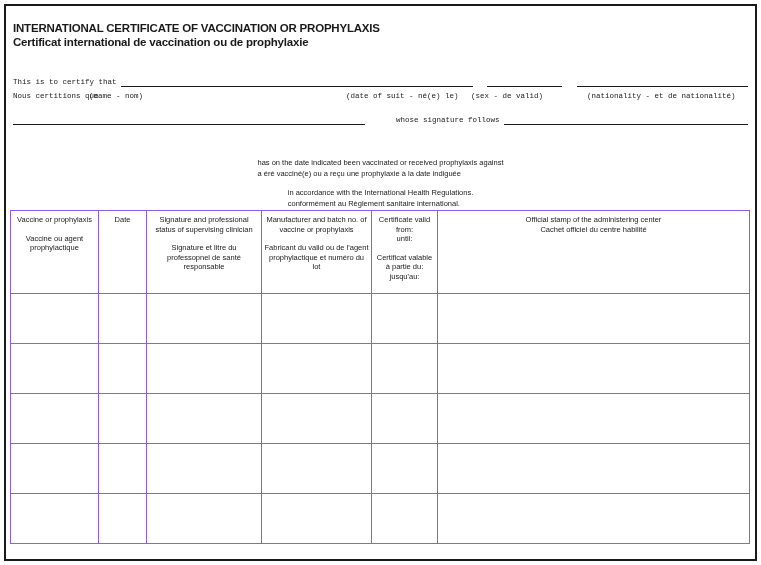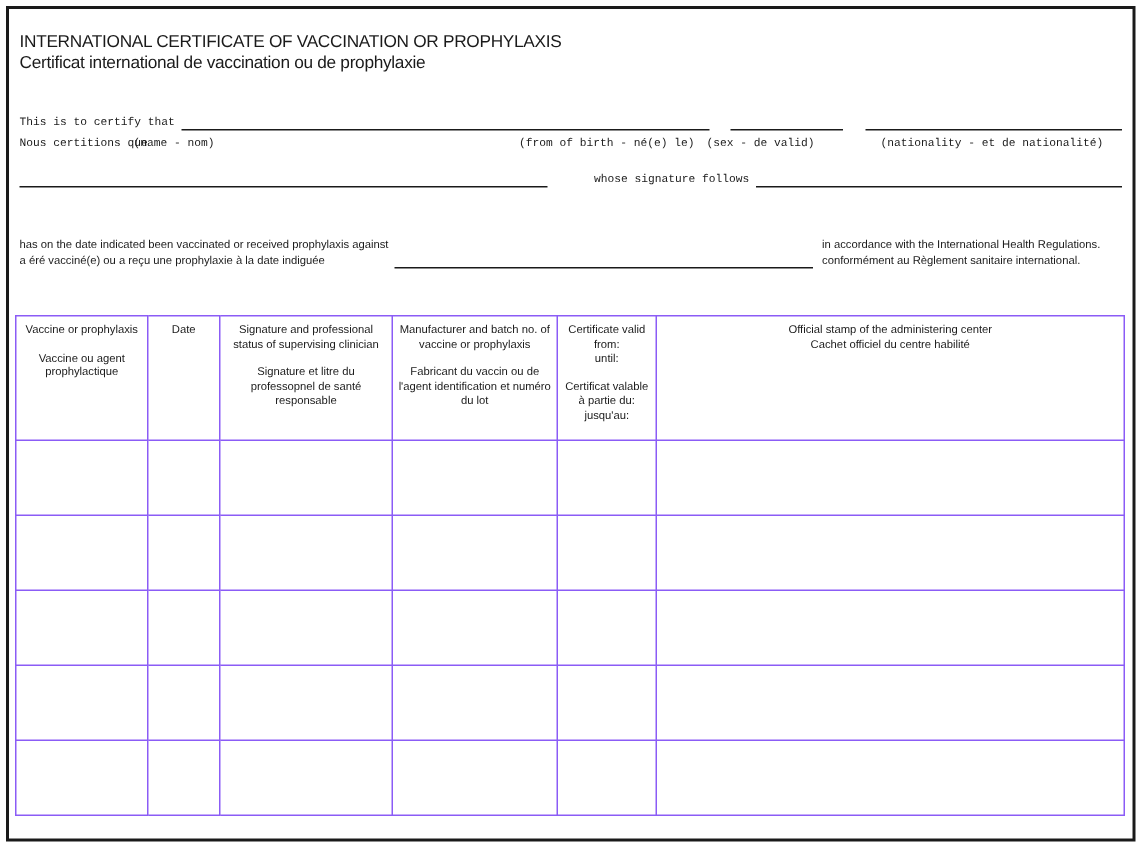--- a/index.html
+++ b/index.html
@@ -12,32 +12,32 @@
   .frame {
     position:absolute; left:4px; top:4px; right:4px; bottom:4px;
     border:2px solid #1a1a1a; pointer-events:none;
   }
   .content {
     position:absolute; left:13px; right:13px; top:0; height:100%;
     font-size:7.5px; letter-spacing:0; line-height:10px;
   }
   .title-block { position:absolute; top:21px; left:0; }
   .title-en, .title-fr {
-    font-size:11.5px; font-weight:normal; letter-spacing:-0.2px; line-height:14px;
+    font-size:11.5px; font-weight:bold; letter-spacing:-0.2px; line-height:14px;
   }
   .row { position:absolute; left:0; right:0; display:flex; align-items:flex-start;font-family:Liberation Mono, monospace; }
   .line-row { height:10px; }
   .lbl { white-space:nowrap; padding-right:4px; }
   .blank { border-bottom:1px solid #1a1a1a; height:100%; display:inline-block; }
   .gap { display:inline-block; height:100%; }
   .labels-row { height:10px; }
   .abs { position:absolute; bottom:0; white-space:nowrap; }
 
   .vacc { position:absolute; left:0; right:0; top:157px; }
-  .vacc-line { display:flex; align-items:flex-end; }
+  .vacc-line { display:flex; align-items:center;flex-direction:column; }
   .v-left div { line-height:11px; white-space:nowrap; }
   .v-mid { flex:1 1 auto; display:flex; flex-direction:column; padding:0 0 0 4px; }
   .v-blank { height:8px; border-bottom:1px solid #1a1a1a; margin-right:6px; }
   .v-disease { text-align:left; line-height:11px; margin-top:2px; white-space:nowrap; }
   .v-right { flex:0 0 200px; }
   .v-right div { line-height:11px; }
 
   table.grid {
     position:absolute; left:10px; top:210px; width:740px;
     border-collapse:collapse; table-layout:fixed;
@@ -70,21 +70,21 @@
       <span class="lbl">This is to certify that</span>
       <span class="blank" style="flex:0 0 352px"></span>
       <span class="gap" style="width:14px"></span>
       <span class="blank" style="flex:0 0 75px"></span>
       <span class="gap" style="width:15px"></span>
       <span class="blank" style="flex:1 1 auto"></span>
     </div>
     <div class="row labels-row" style="top:91px">
       <span class="abs" style="left:0">Nous certitions que</span>
       <span class="abs" style="left:76px">(name - nom)</span>
-      <span class="abs" style="left:333px">(from of birth - né(e) le)</span>
+      <span class="abs" style="left:333px">(date of suit - né(e) le)</span>
       <span class="abs" style="left:458px">(sex - de valid)</span>
       <span class="abs" style="left:574px">(nationality - et de nationalité)</span>
     </div>
 
     <div class="row line-row" style="top:115px">
       <span class="blank" style="flex:0 0 352px"></span>
       <span class="gap" style="width:31px"></span>
       <span class="lbl">whose signature follows</span>
       <span class="blank" style="flex:1 1 auto"></span>
     </div>
@@ -123,21 +123,21 @@
         </th>
         <th>
           <div class="hen">Date</div>
         </th>
         <th>
           <div class="hen">Signature and professional status of supervising clinician</div>
           <div class="hfr">Signature et litre du professopnel de santé responsable</div>
         </th>
         <th>
           <div class="hen">Manufacturer and batch no. of vaccine or prophylaxis</div>
-          <div class="hfr">Fabricant du vaccin ou de l'agent identification et numéro du lot</div>
+          <div class="hfr">Fabricant du valid ou de l'agent prophylactique et numéro du lot</div>
         </th>
         <th>
           <div class="hen pre">Certificate valid
 from:
 until:</div>
           <div class="hfr pre">Certificat valable
 à partie du:
 jusqu'au:</div>
         </th>
         <th class="tight">

